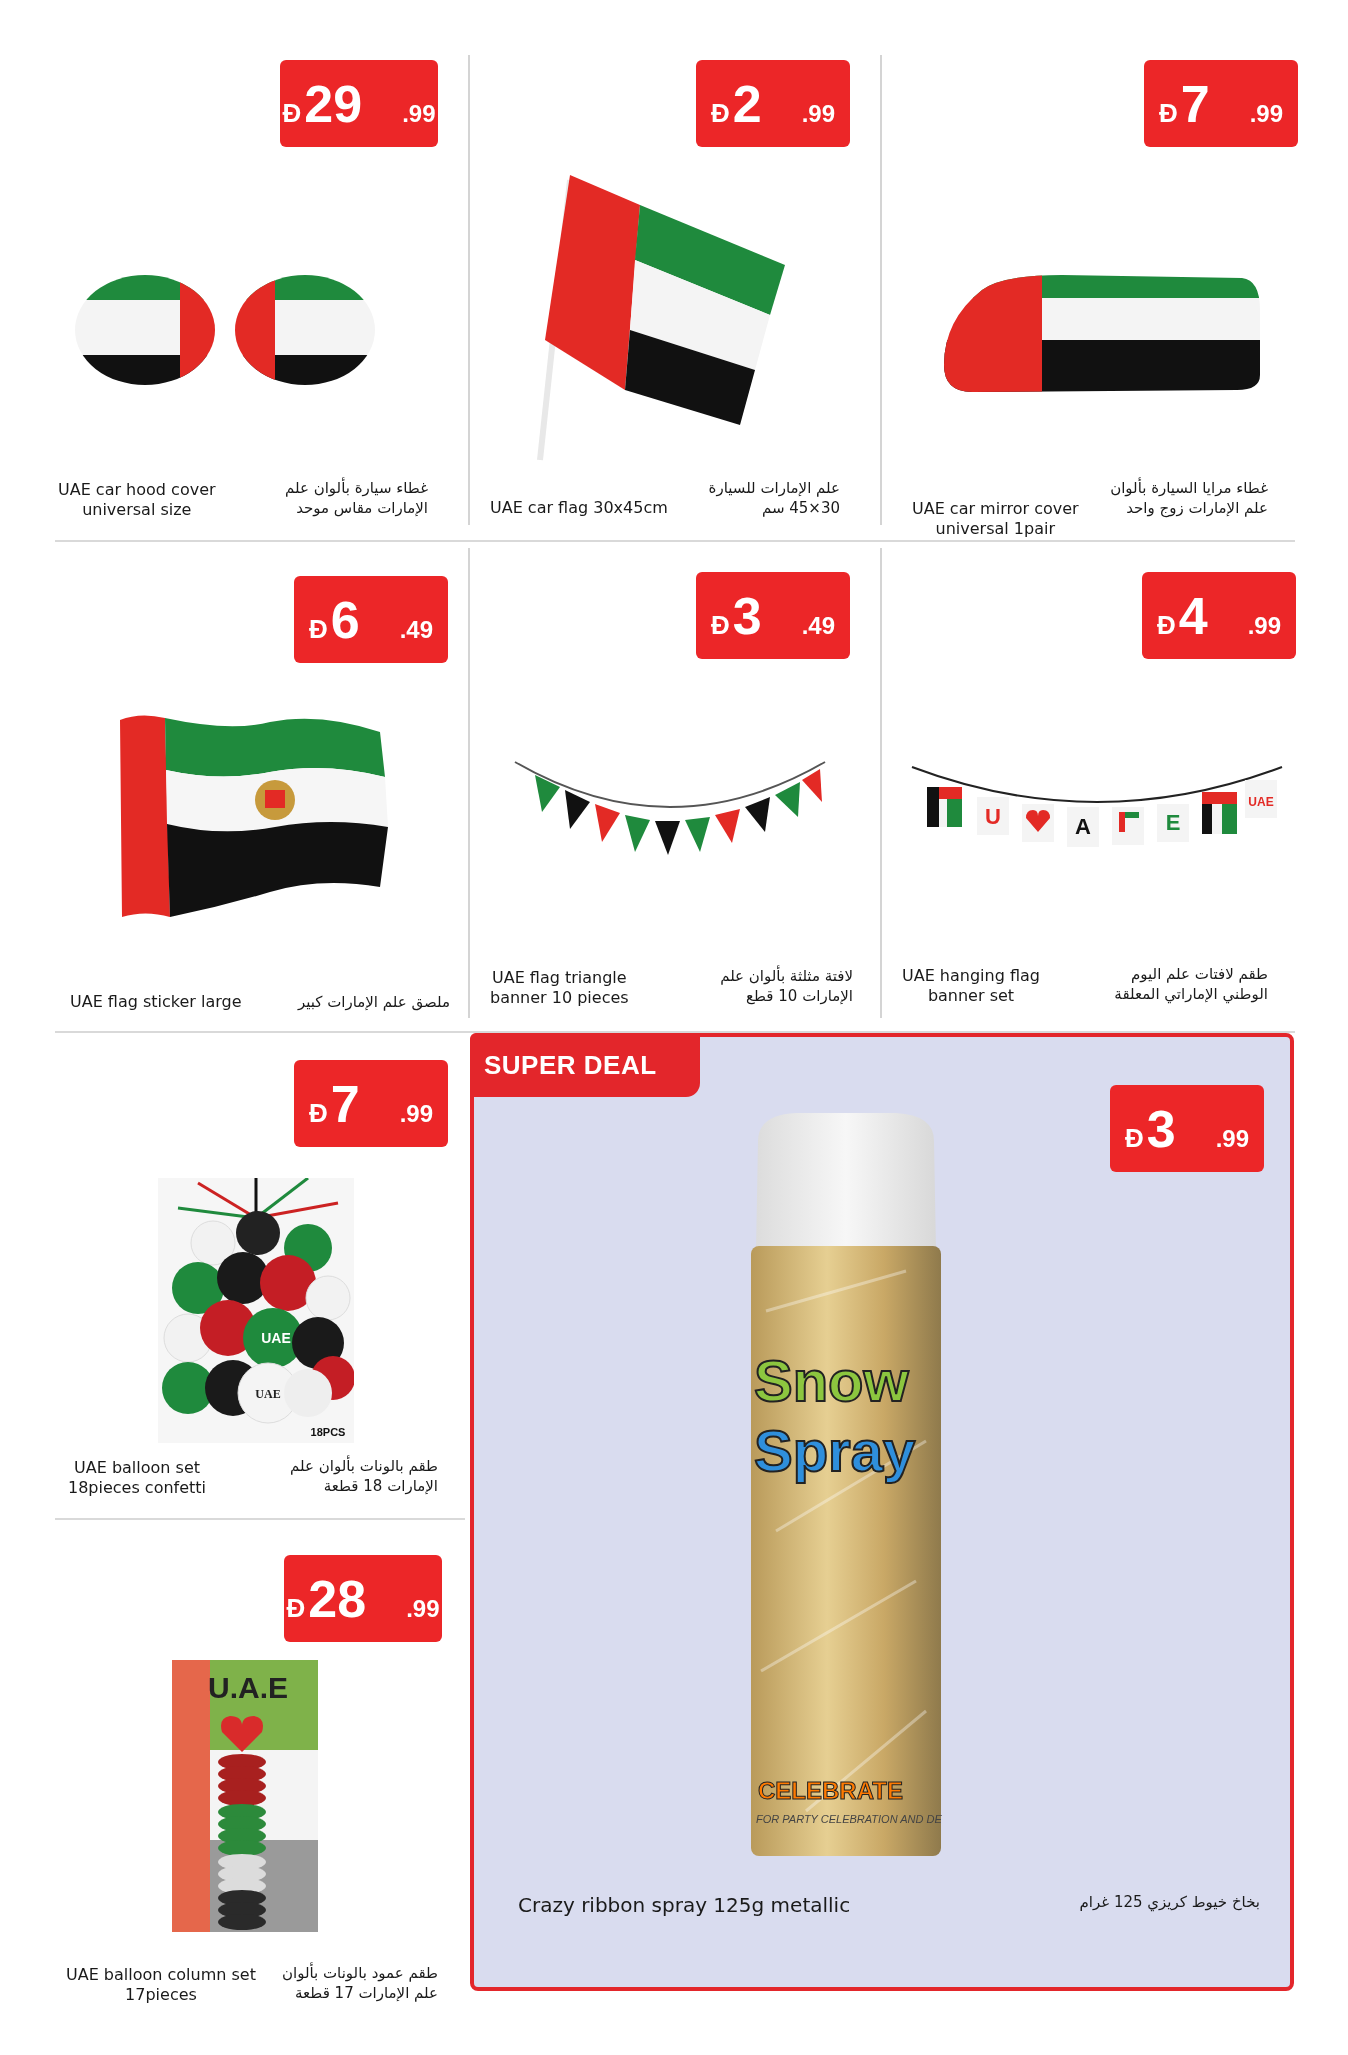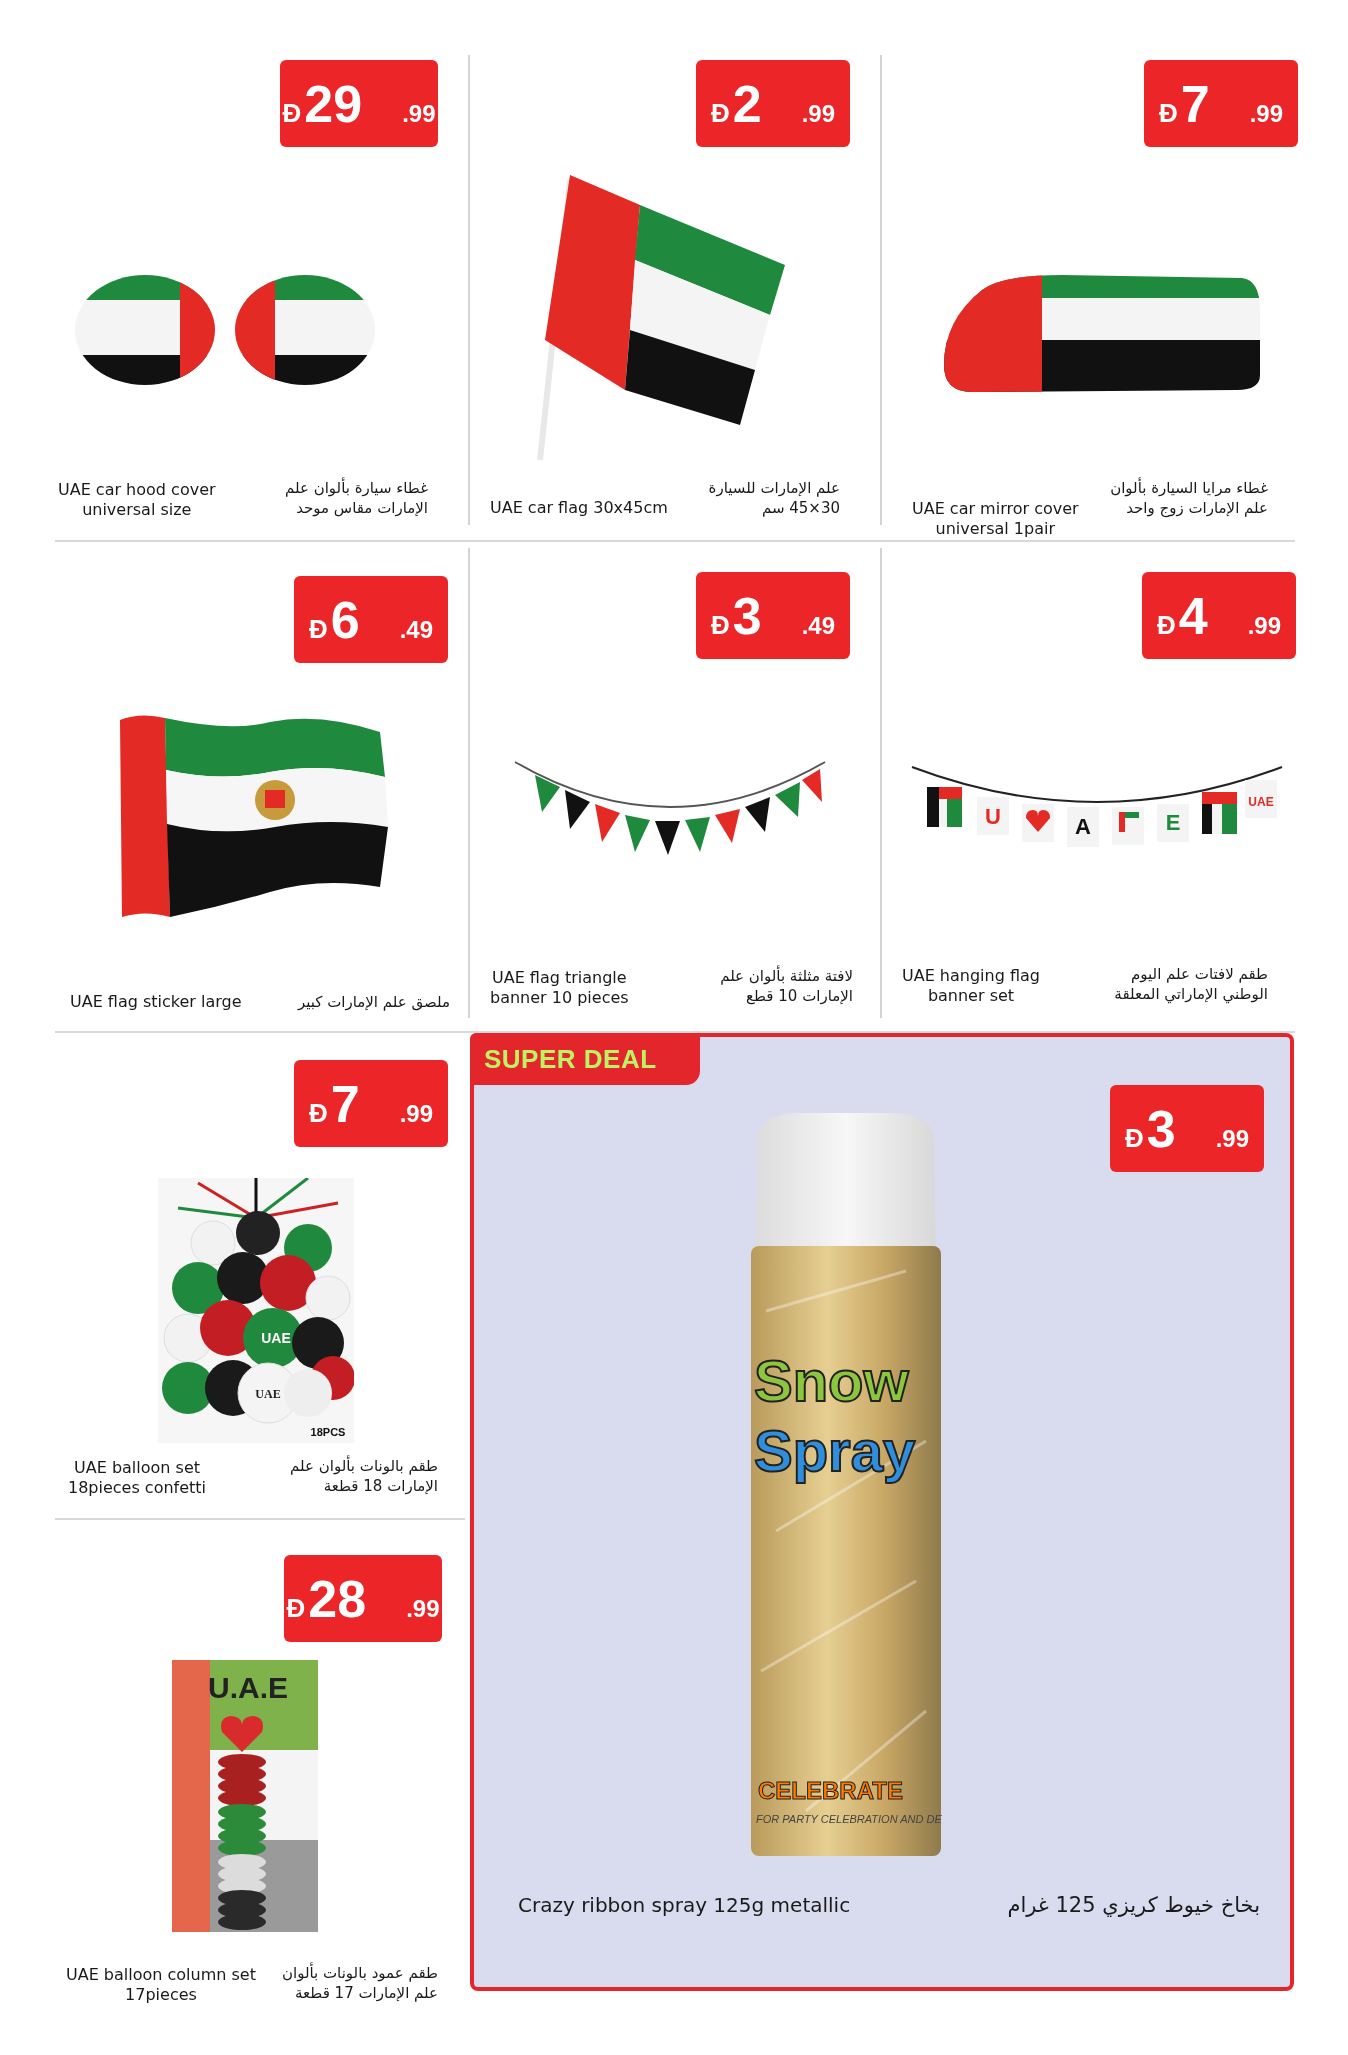--- a/index.html
+++ b/index.html
@@ -8,21 +8,21 @@
   .vline{position:absolute;width:2px;background:#d4d4d4;}
   .hline{position:absolute;height:2px;background:#d9d9d9;}
   .price{position:absolute;background:#ec2628;border-radius:6px;color:#fff;display:flex;align-items:baseline;justify-content:center;font-family:"Liberation Sans",sans-serif;font-weight:bold;}
   .price .cur{font-size:26px;margin-right:3px;}
   .price .int{font-size:52px;line-height:1;}
   .price .dec{font-size:24px;margin-left:40px;}
   .en{position:absolute;font-size:16px;line-height:20px;font-family:"DejaVu Sans",sans-serif;white-space:pre-line;text-align:center;}
   .ar{position:absolute;font-size:15px;line-height:20px;direction:rtl;text-align:right;font-family:"DejaVu Sans",sans-serif;white-space:pre-line;}
   .img{position:absolute;}
   .deal{position:absolute;left:470px;top:1033px;width:824px;height:958px;background:#d9dcef;border:4px solid #e3262b;border-radius:8px;box-sizing:border-box;}
-  .deal-tag{position:absolute;left:-4px;top:-4px;width:230px;height:52px;background:#e3262b;border-radius:6px 0 14px 0;color:#bef264;font-family:"Liberation Sans",sans-serif;font-weight:bold;font-size:26px;display:flex;align-items:center;padding-left:14px;box-sizing:border-box;letter-spacing:0.5px;}
+  .deal-tag{position:absolute;left:-4px;top:-4px;width:230px;height:64px;background:#e3262b;border-radius:6px 0 14px 0;color:#ffffff;font-family:"Liberation Sans",sans-serif;font-weight:bold;font-size:26px;display:flex;align-items:center;padding-left:14px;box-sizing:border-box;letter-spacing:0.5px;}
 </style>
 </head>
 <body>
 
 <div class="vline" style="left:468px;top:55px;height:470px;"></div>
 <div class="vline" style="left:880px;top:55px;height:470px;"></div>
 <div class="hline" style="left:55px;top:540px;width:1240px;"></div>
 <div class="vline" style="left:468px;top:548px;height:470px;"></div>
 <div class="vline" style="left:880px;top:548px;height:470px;"></div>
 <div class="hline" style="left:55px;top:1031px;width:1240px;"></div>
@@ -298,14 +298,14 @@
         <line x1="30" y1="420" x2="180" y2="330"></line>
         <line x1="15" y1="560" x2="170" y2="470"></line>
         <line x1="60" y1="700" x2="180" y2="600"></line>
       </g>
     <text x="8" y="290" font-size="58" font-weight="bold" font-family="Liberation Sans, sans-serif" stroke="#222" stroke-width="2" fill="#8cc63f">Snow</text>
     <text x="8" y="360" font-size="58" font-weight="bold" font-family="Liberation Sans, sans-serif" stroke="#222" stroke-width="2" fill="#2f8fdc">Spray</text>
     <text x="12" y="688" font-size="24" font-weight="bold" font-family="Liberation Sans, sans-serif" stroke="#222" stroke-width="1" fill="#ff7a00">CELEBRATE</text>
     <text x="10" y="712" font-size="11" font-style="italic" font-family="Liberation Sans, sans-serif" fill="#444">FOR PARTY CELEBRATION AND DE</text>
   </svg>
   <div style="position:absolute;left:44px;top:856px;font-size:20px;font-family:'DejaVu Sans',sans-serif;">Crazy ribbon spray 125g metallic</div>
-  <div style="position:absolute;right:30px;top:856px;font-size:21px;direction:rtl;font-family:'DejaVu Sans',sans-serif;">بخاخ خيوط كريزي 125 غرام</div>
+  <div style="position:absolute;right:30px;top:856px;font-size:15px;direction:rtl;font-family:'DejaVu Sans',sans-serif;">بخاخ خيوط كريزي 125 غرام</div>
 </div>
 
 </body></html>

